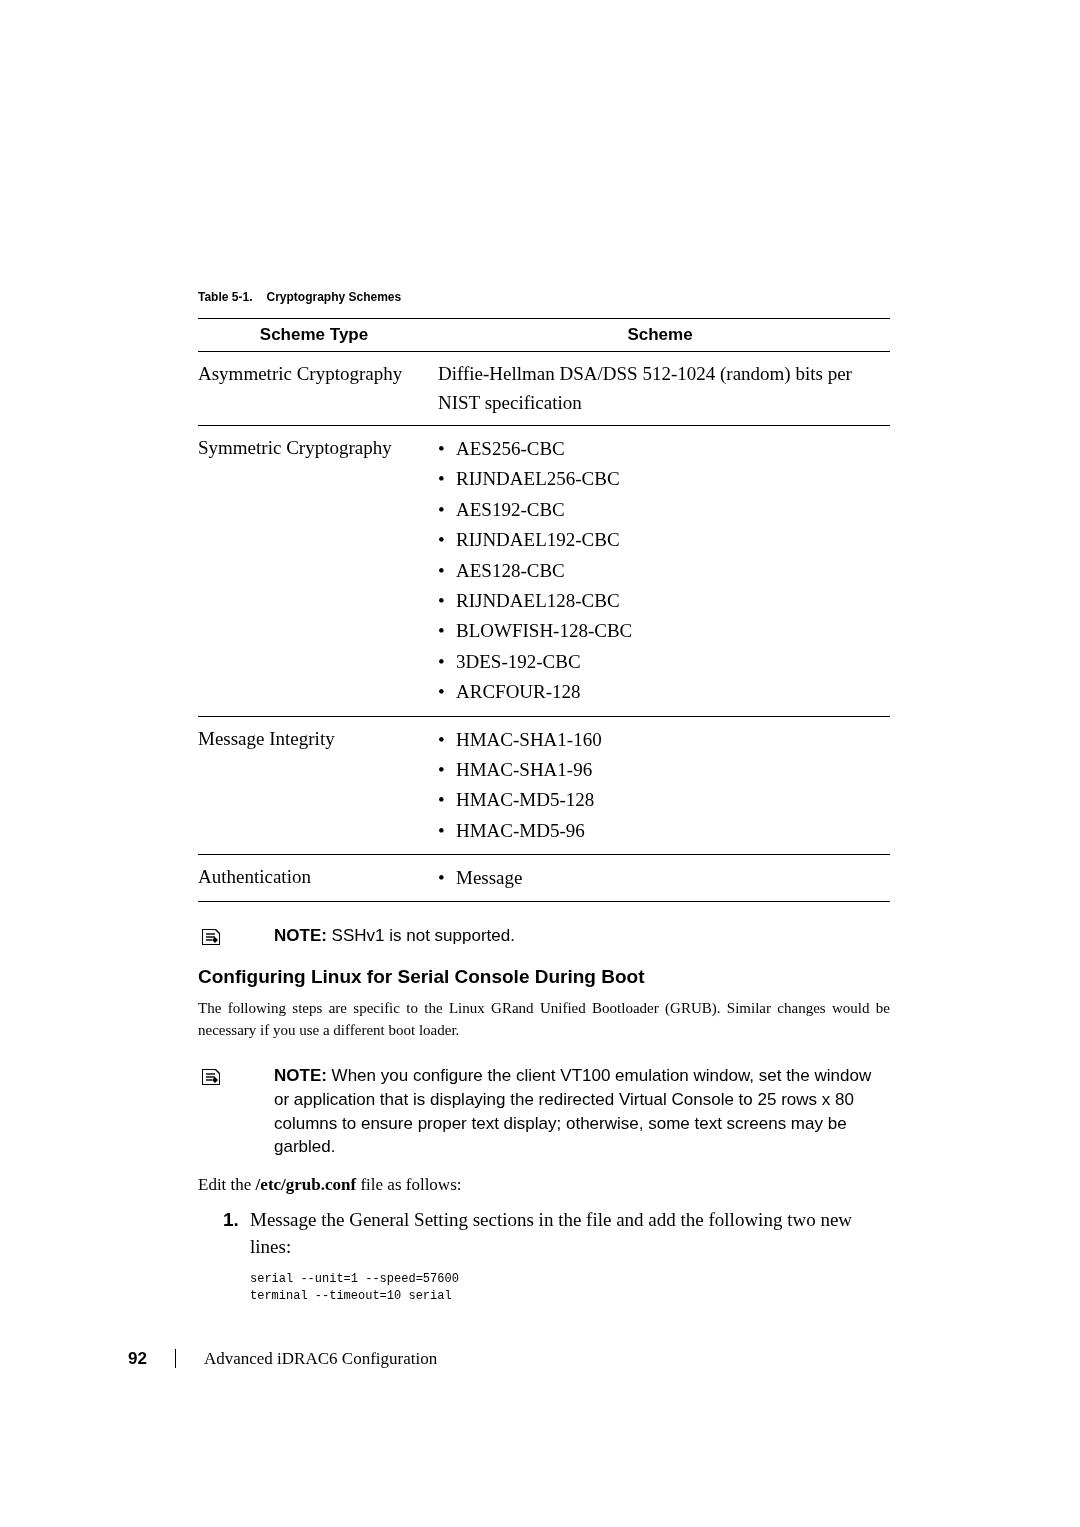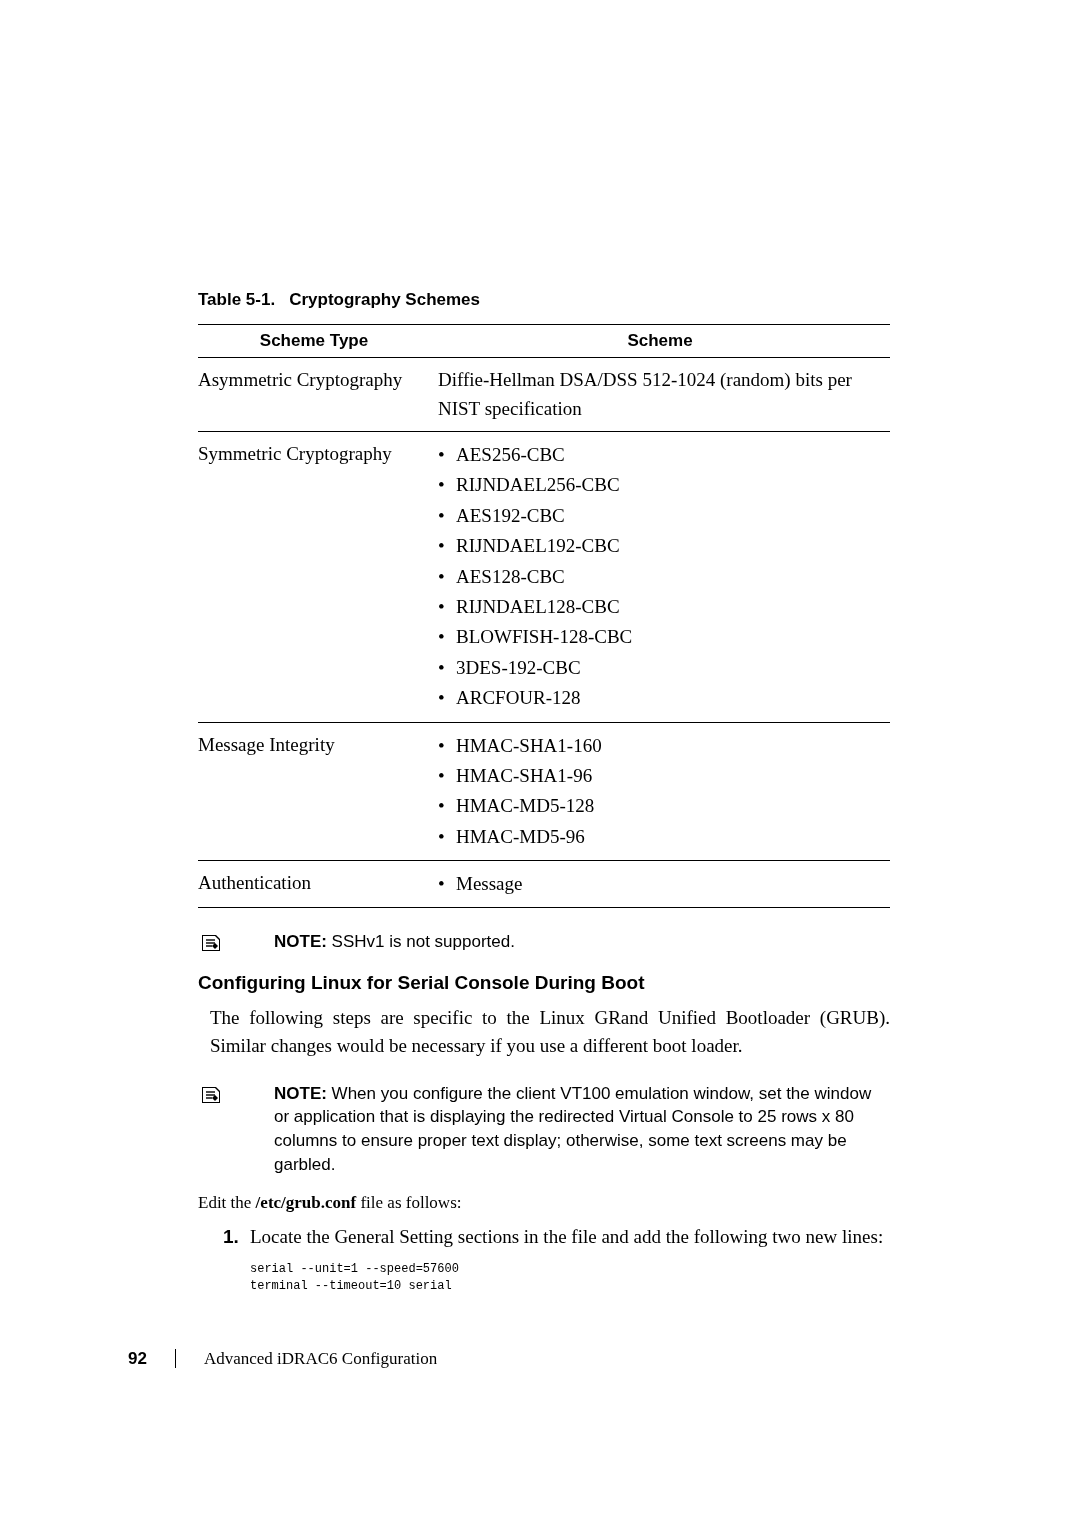--- a/index.html
+++ b/index.html
@@ -11,21 +11,21 @@
     width: 1080px;
     min-height: 1527px;
     position: relative;
   }
   .page {
     padding: 290px 190px 0 198px;
   }
   .table-caption {
     font-family: Arial, Helvetica, sans-serif;
     font-weight: bold;
-    font-size: 17px;
+    font-size: 12px;
     margin-bottom: 14px;
   }
   .table-caption .cap-num { margin-right: 14px; }
   table.crypto {
     border-collapse: collapse;
     width: 100%;
     font-size: 19px;
   }
   table.crypto thead th {
     font-family: Arial, Helvetica, sans-serif;
@@ -80,23 +80,23 @@
   }
   .note-block .note-text b { font-weight: bold; }
   .note-icon svg { display: block; }
   h3.section-head {
     font-family: Arial, Helvetica, sans-serif;
     font-weight: bold;
     font-size: 19px;
     margin: 18px 0 10px 0;
   }
   p.body {
-    font-size: 19px;
-    line-height: 1.45;
-    margin: 0 0 10px 12px;
+    font-size: 15px;
+    line-height: 1.45;
+    margin: 0 0 10px 0;
     text-align: justify;
   }
   p.edit-line {
     font-size: 17px;
     line-height: 1.45;
     margin: 12px 0 8px 0;
   }
   ol.steps {
     font-family: Arial, Helvetica, sans-serif;
     font-weight: bold;
@@ -231,21 +231,21 @@
         <path d="M14 14 L17 11 L20 14 L17 17 Z" fill="#000"></path>
       </svg>
     </span>
     <span class="note-text"><b>NOTE:</b><span> When you configure the client VT100 emulation window, set the window or application that is displaying the redirected Virtual Console to 25 rows x 80 columns to ensure proper text display; otherwise, some text screens may be garbled.</span></span>
   </div>
 
   <p class="edit-line"><span>Edit the </span><b>/etc/grub.conf</b><span> file as follows:</span></p>
 
   <ol class="steps">
     <li>
-      <span class="step-body">Locate the General Setting sections in the file and add the following two new lines:</span>
+      <span class="step-body">Message the General Setting sections in the file and add the following two new lines:</span>
       <pre class="code">serial --unit=1 --speed=57600
 terminal --timeout=10 serial</pre>
     </li>
   </ol>
 
 </div>
 
 <div class="footer">
   <span class="pnum">92</span><span class="divider">Advanced iDRAC6 Configuration</span>
 </div>

